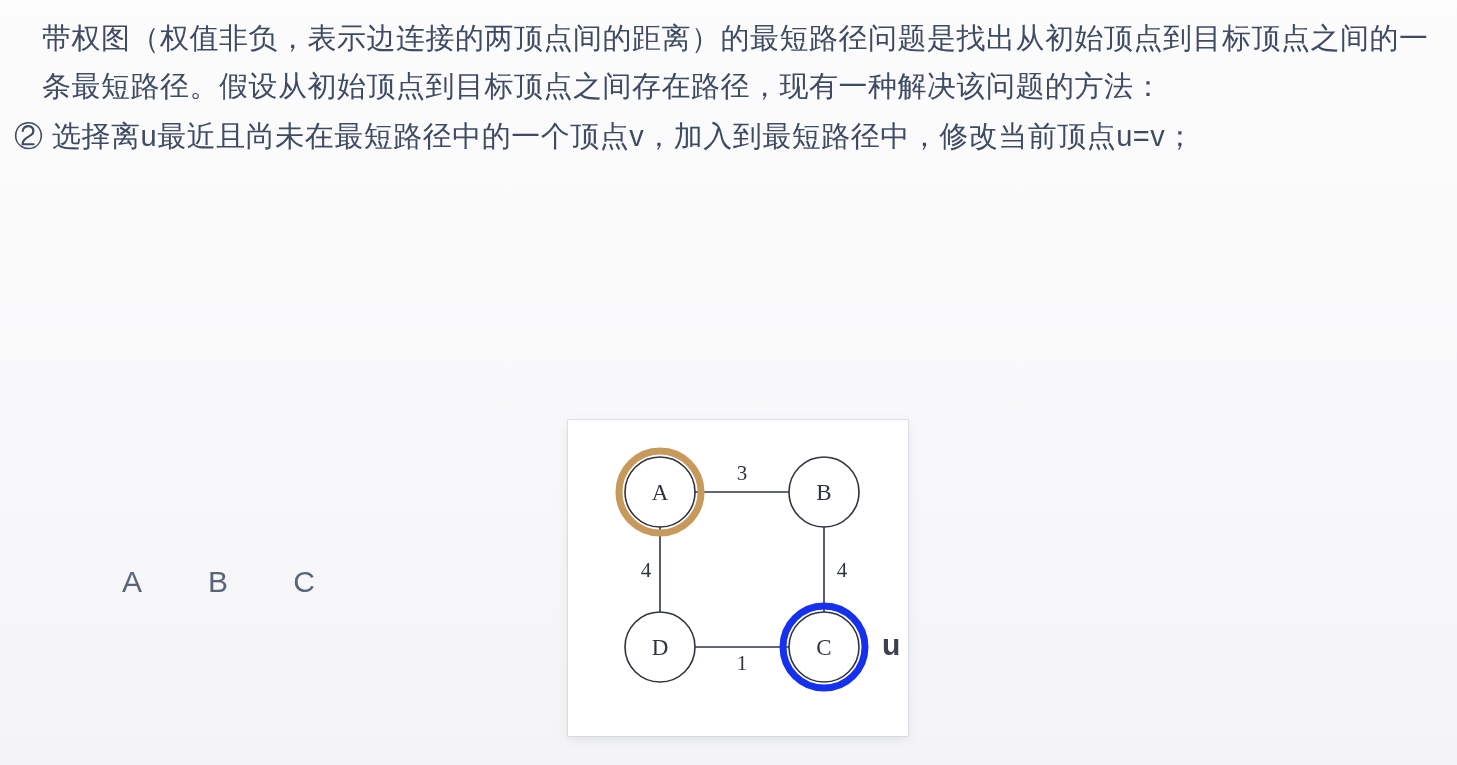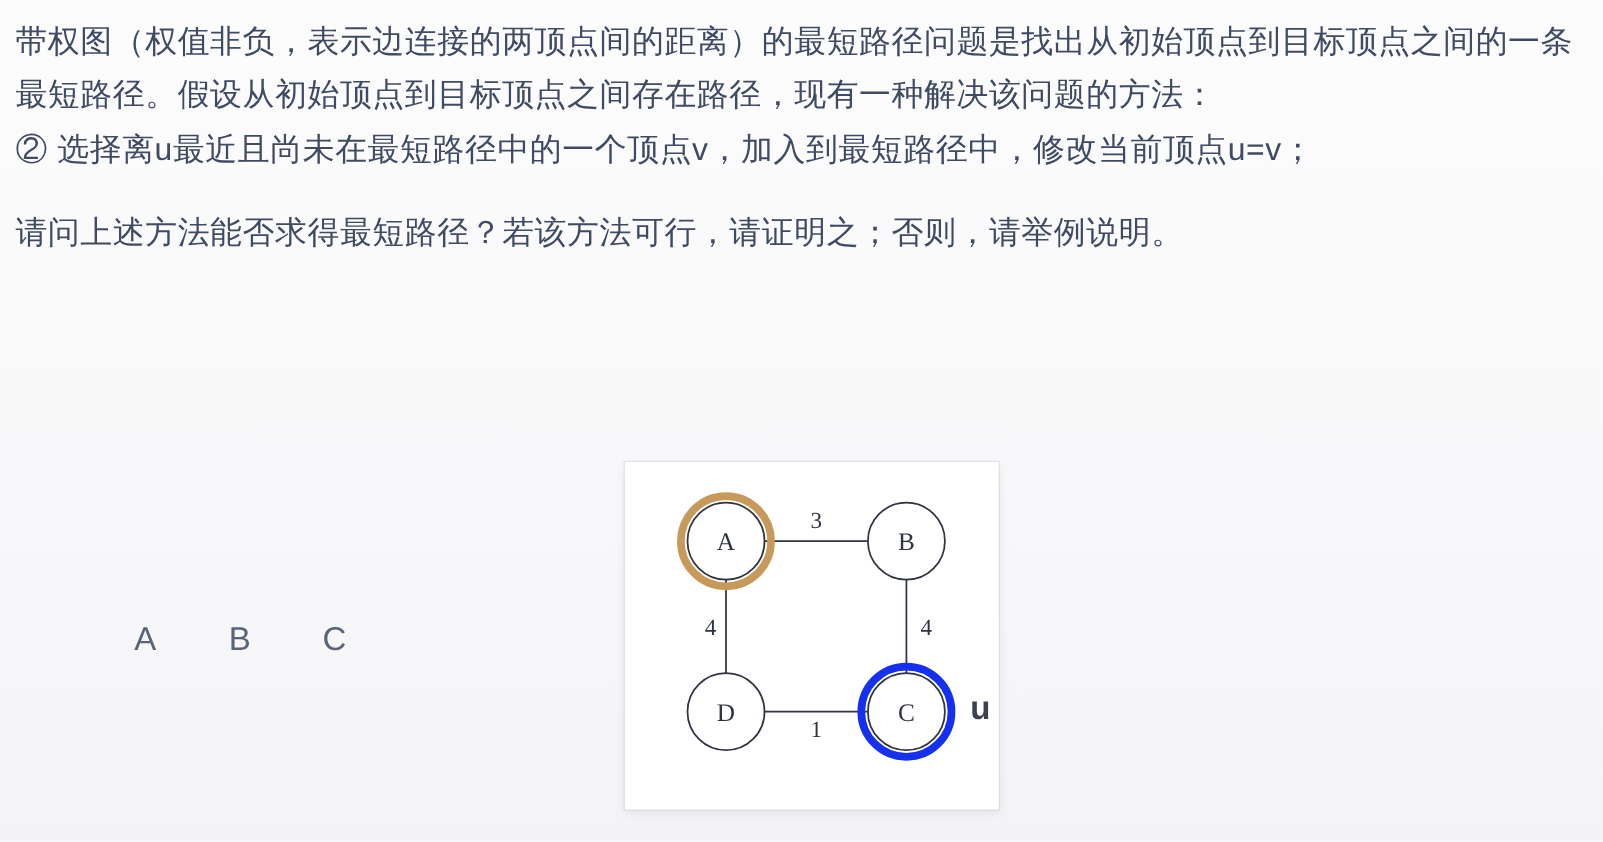--- a/index.html
+++ b/index.html
@@ -29,20 +29,21 @@
   .para {
     font-size: 29px;
     line-height: 1.66;
     color: #3f4a63;
     letter-spacing: 0.5px;
     margin: 0;
     white-space: pre-wrap;
   }
   .para.lead {
     text-indent: 0;
+    margin-left: 28px;
   }
   .para.step {
     margin-top: 2px;
   }
   .para.question {
     margin-top: 28px;
   }
 
   .labels-row {
     position: absolute;
@@ -96,21 +97,20 @@
   }
 </style>
 </head>
 <body>
 
 <div class="page">
 
   <div class="text-block">
     <p class="para lead">带权图（权值非负，表示边连接的两顶点间的距离）的最短路径问题是找出从初始顶点到目标顶点之间的一条最短路径。假设从初始顶点到目标顶点之间存在路径，现有一种解决该问题的方法：</p>
     <p class="para step">② 选择离u最近且尚未在最短路径中的一个顶点v，加入到最短路径中，修改当前顶点u=v；</p>
-    <p class="para question">请问上述方法能否求得最短路径？若该方法可行，请证明之；否则，请举例说明。</p>
   </div>
 
   <div class="labels-row">
     <span>A</span>
     <span>B</span>
     <span>C</span>
   </div>
 
   <div class="card"></div>
 

